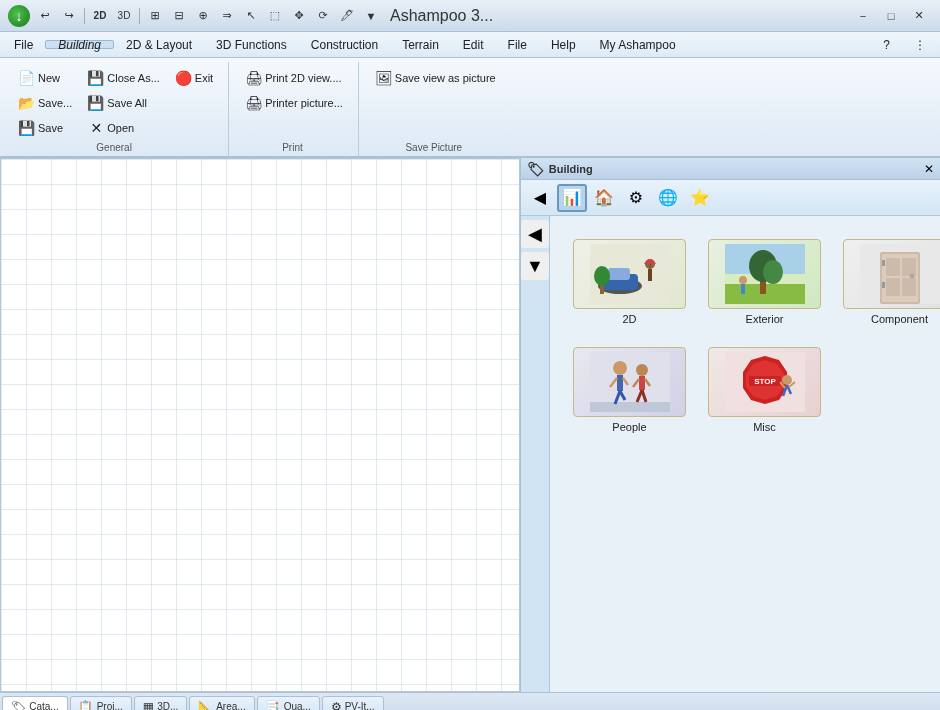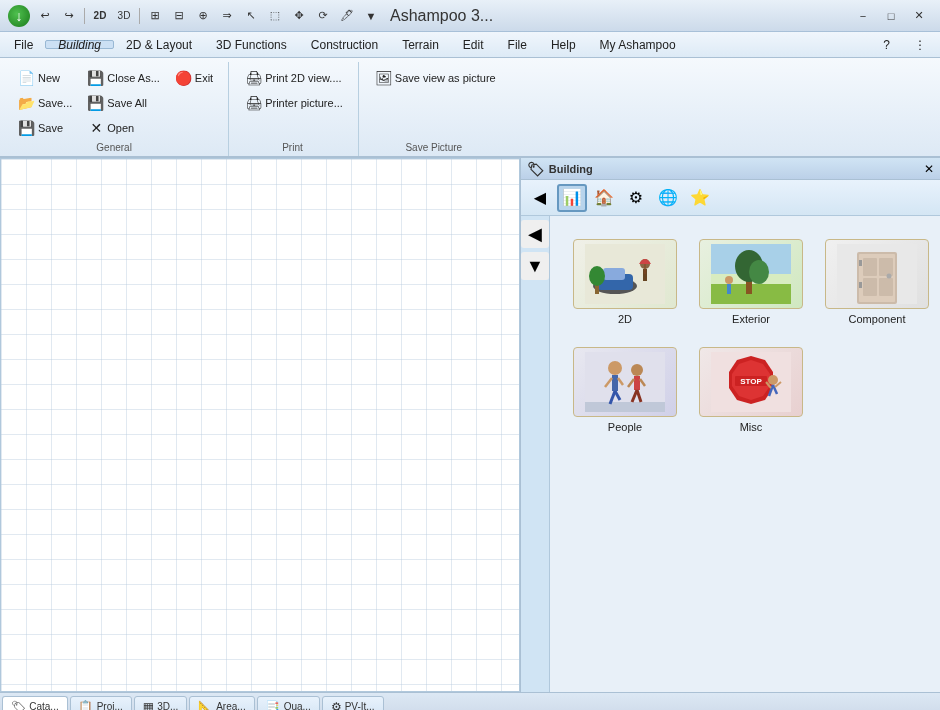--- a/index.html
+++ b/index.html
@@ -210,21 +210,21 @@
       display: flex;
       flex-direction: column;
       align-items: center;
       cursor: pointer;
       padding: 6px;
       border: 1px solid transparent;
       border-radius: 4px;
       gap: 4px;
     }
     .catalog-thumb {
-      width: 104px; height: 70px;
+      width: 113px; height: 70px;
       background: #f0ead0;
       border: 1px solid #c8b888;
       border-radius: 4px;
       display: flex; align-items: center; justify-content: center;
       font-size: 32px;
       overflow: hidden;
       position: relative;
     }
     .catalog-label {
       font-size: 11px;

